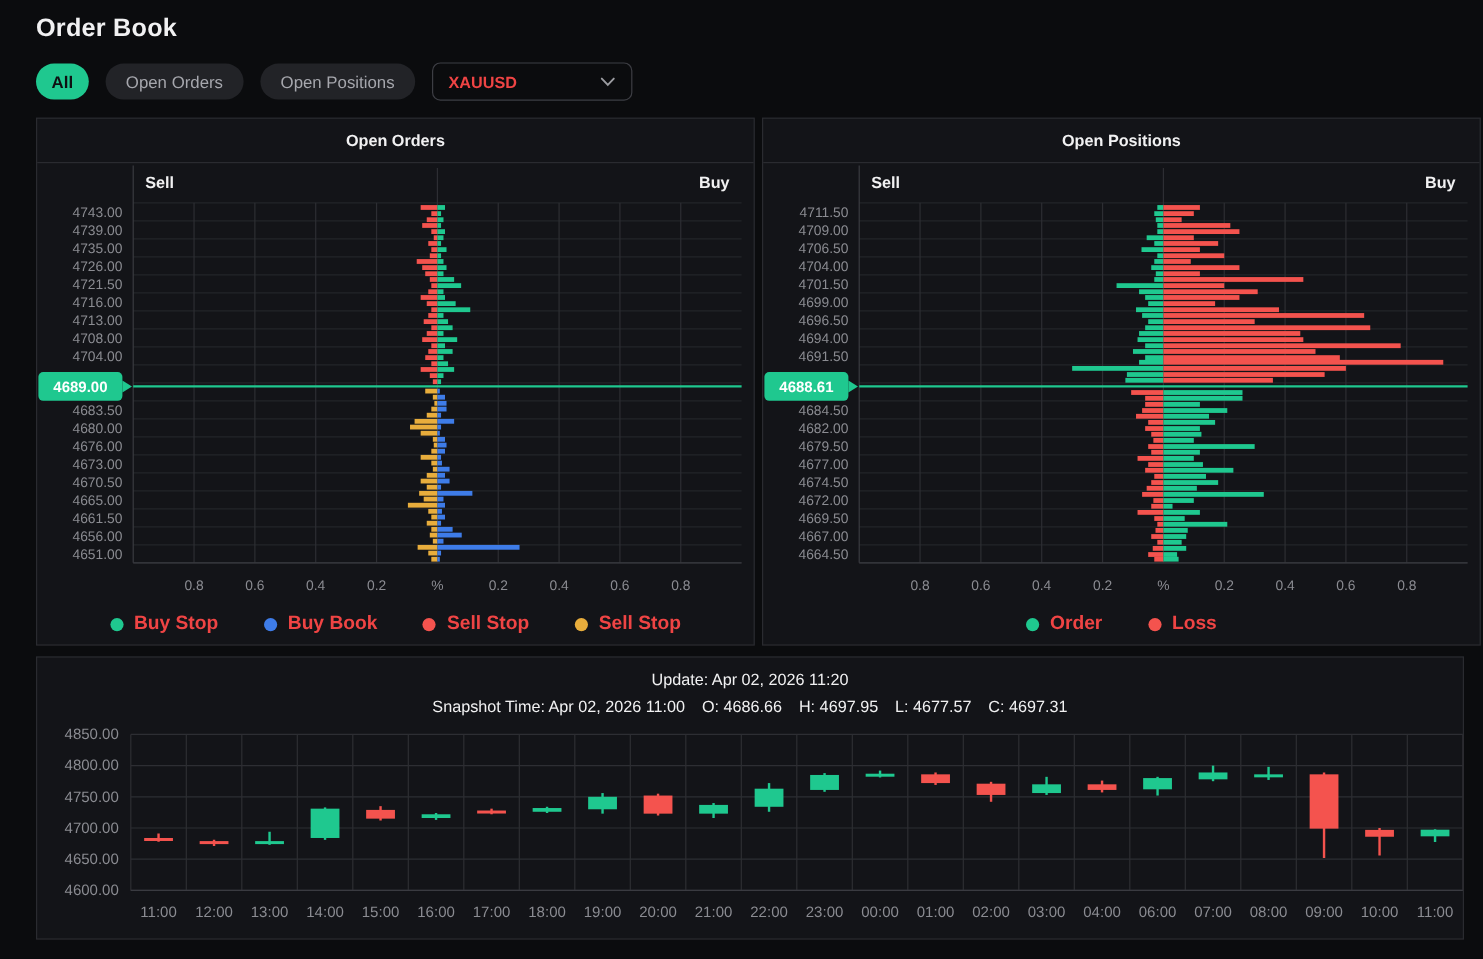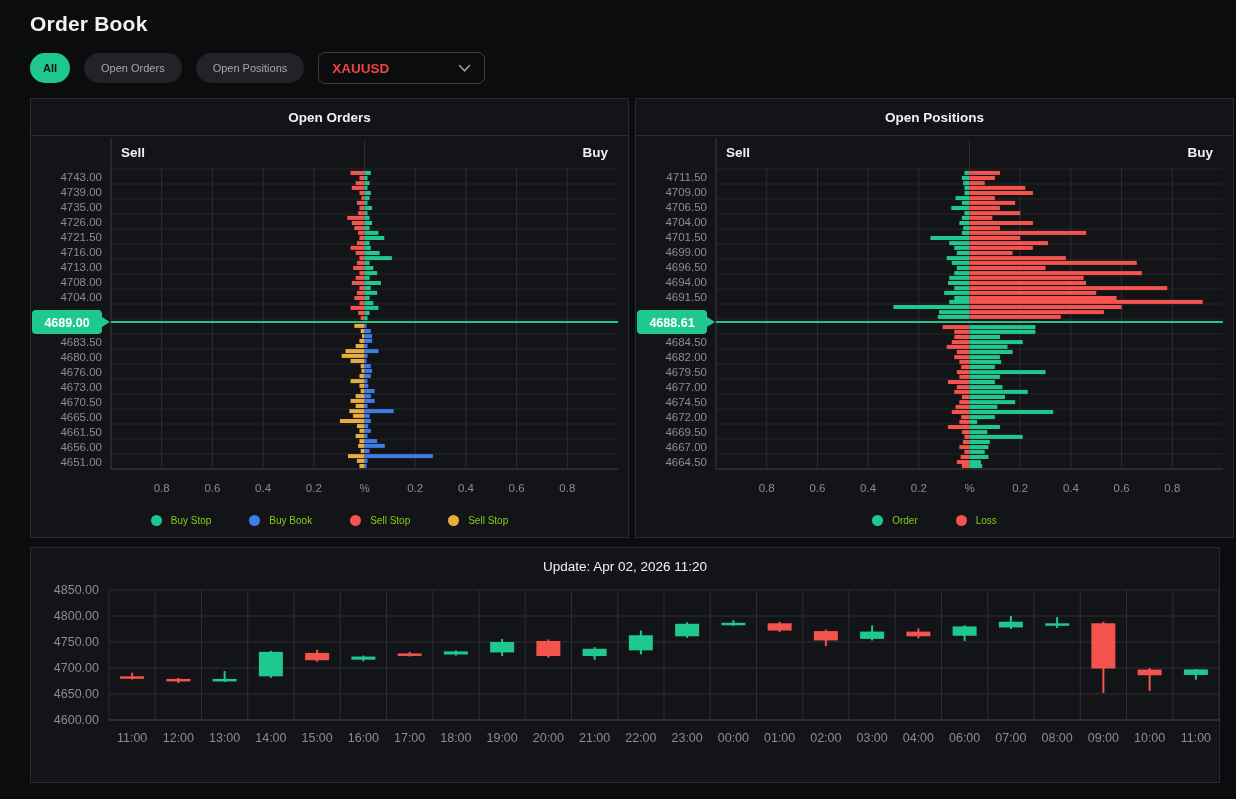--- a/index.html
+++ b/index.html
@@ -2,34 +2,34 @@
 <html><head>
 <meta charset="utf-8">
 <style>
   * { margin:0; padding:0; box-sizing:border-box; }
   html,body { background:#0b0c0e; width:1236px; height:799px; overflow:hidden;
     font-family:"Liberation Sans", sans-serif; color:#f1f1f2; }
   .page { padding:10px 16px 0 30px; }
   h1.title { font-size:21px; font-weight:bold; letter-spacing:.2px; margin-top:2px; }
   .filters { display:flex; align-items:center; gap:14px; margin-top:16px; height:32px; }
   .pill { border:none; cursor:pointer; height:30px; padding:0 17px; border-radius:16px;
-    background:#222327; color:#a6a7ad; font-size:11px; font-family:inherit; font-weight:500; }
+    background:#222327; color:#a6a7ad; font-size:14px; font-family:inherit; font-weight:500; }
   .pill.active { background:#1fc88f; color:#0e1012; font-weight:bold; padding:0 13px; }
   .select { width:167px; height:32px; border:1px solid #3d3e44; border-radius:7px;
     display:flex; align-items:center; justify-content:space-between; padding:0 13px;
     cursor:pointer; background:transparent; }
   .select .sym { font-size:13.5px; font-weight:bold; color:#ef4444; }
   .panels { display:flex; gap:6px; margin-top:14px; }
   .panel { background:#131418; border:1px solid #2a2b30; flex:1; height:440px; }
   .panel-header { height:37px; line-height:37px; text-align:center; font-size:13.5px;
     font-weight:bold; border-bottom:1px solid #2a2b30; color:#f1f1f2; }
   .legend { height:32px; display:flex; align-items:center; justify-content:center; gap:38px; }
   .legend .item { display:flex; align-items:center; gap:9px; }
   .legend .dot { width:11px; height:11px; border-radius:50%; display:inline-block; }
-  .legend .lab { font-size:10px; font-weight:normal; color:#84cc16; }
+  .legend .lab { font-size:16px; font-weight:bold; color:#ef4444; }
   .candle-panel { margin-top:9px; background:#131418; border:1px solid #2a2b30;
     height:236px; padding-top:11px; }
   .tline { text-align:center; font-size:13.5px; font-weight:normal; color:#f1f1f2; }
   .tline2 { margin-top:7px; }
   .tline2 span { margin:0 7px; }
   svg { display:block; }
   svg text { font-family:"Liberation Sans", sans-serif; }
 </style>
 </head>
 <body>
@@ -457,20 +457,21 @@
           <div class="item">
             <span class="dot" style="background: rgb(244, 83, 78);"></span>
             <span class="lab">Loss</span>
           </div>
         </div>
     </section>
   </div>
 
   <section class="candle-panel">
     <div class="tline">Update: Apr 02, 2026 11:20</div>
+    <div class="tline tline2" id="snapshot-line"><span>Snapshot Time: Apr 02, 2026 11:00</span><span>O: 4686.66</span><span>H: 4697.95</span><span>L: 4677.57</span><span>C: 4697.31</span></div>
     <div id="candles">
         <svg width="1202" height="176" style="margin-top: 8px;">
           <line x1="78" y1="8" x2="1188" y2="8" stroke="#2d2e33" stroke-width="1"></line>
           <text x="68" y="12" fill="#8b8c92" font-size="12.5" text-anchor="end">4850.00</text>
           <line x1="78" y1="34" x2="1188" y2="34" stroke="#2d2e33" stroke-width="1"></line>
           <text x="68" y="38" fill="#8b8c92" font-size="12.5" text-anchor="end">4800.00</text>
           <line x1="78" y1="60" x2="1188" y2="60" stroke="#2d2e33" stroke-width="1"></line>
           <text x="68" y="64" fill="#8b8c92" font-size="12.5" text-anchor="end">4750.00</text>
           <line x1="78" y1="86" x2="1188" y2="86" stroke="#2d2e33" stroke-width="1"></line>
           <text x="68" y="90" fill="#8b8c92" font-size="12.5" text-anchor="end">4700.00</text>

